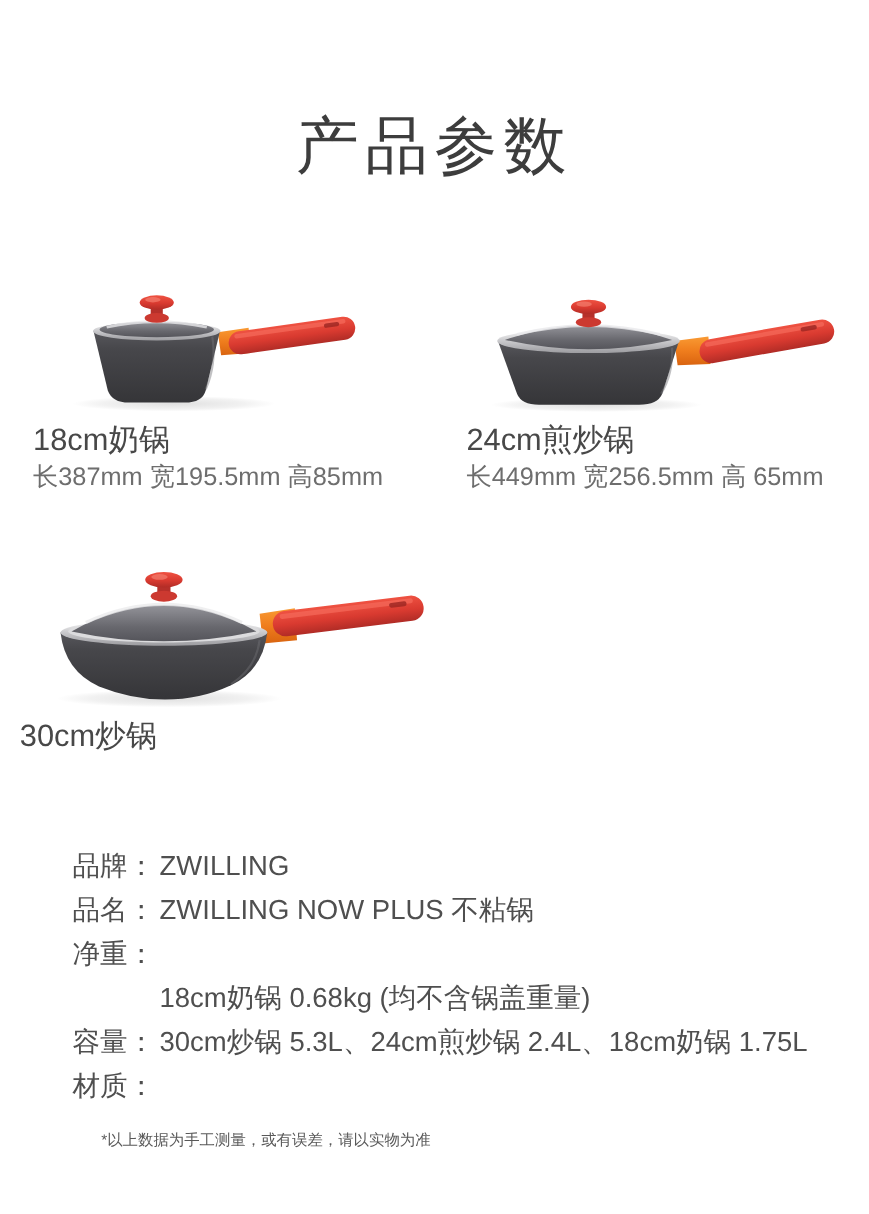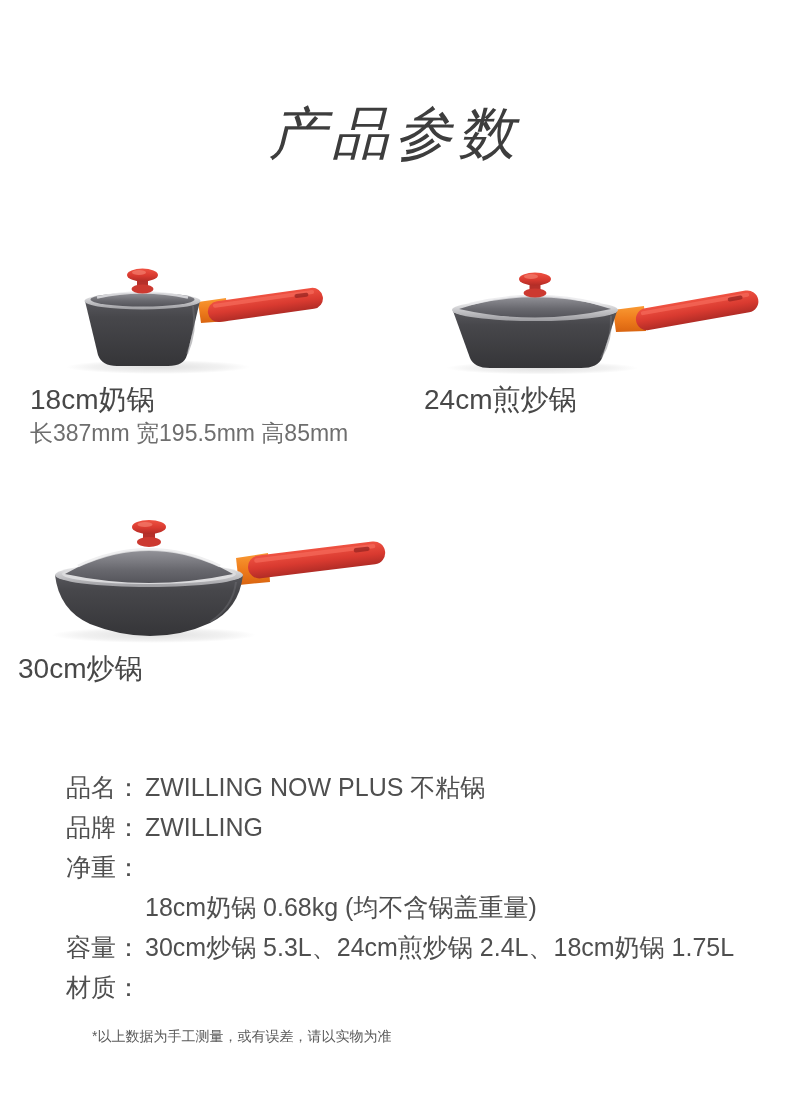--- a/index.html
+++ b/index.html
@@ -3,21 +3,21 @@
 <meta charset="utf-8">
 <style>
   html,body{margin:0;padding:0;background:#fff;}
   .canvas{
     position:relative;width:790px;height:1104px;background:#ffffff;overflow:hidden;
     font-family:"Liberation Sans","DejaVu Sans",sans-serif;
   }
   .page-title{
     position:absolute;top:101px;left:0;width:100%;margin:0;
     text-align:center;font-size:57px;line-height:1.15;font-weight:500;
-    color:#3d3d3d;letter-spacing:6px;font-style:italic;
+    color:#3d3d3d;letter-spacing:6px;
   }
   .product{position:absolute;margin:0;padding:0;}
   .pot-svg{position:absolute;display:block;}
   .pot-svg.p1{left:60px;top:256px;width:270px;height:120px;}
   .pot-svg.p2{left:430px;top:262px;width:335px;height:115px;}
   .pot-svg.p3{left:40px;top:512px;width:350px;height:140px;}
   .caption{position:absolute;width:340px;text-align:left;}
   .caption.c1{left:30px;top:385px;}
   .caption.c2{left:424px;top:385px;}
   .caption.c3{left:18px;top:654px;}
@@ -130,20 +130,21 @@
       </g>
       <g>
         <rect x="99.5" y="18" width="11" height="16" fill="#b6302a"></rect>
         <ellipse cx="105" cy="31" rx="11.5" ry="4.5" fill="#cc3930"></ellipse>
         <ellipse cx="105" cy="17" rx="16" ry="6.5" fill="url(#gRed)"></ellipse>
         <ellipse cx="101" cy="14.5" rx="7" ry="2.4" fill="#f47e6e" opacity="0.7"></ellipse>
       </g>
     </svg>
     <figcaption class="caption c2">
       <div class="product-name">24cm煎炒锅</div>
+      <div class="product-dims">长449mm 宽256.5mm 高 65mm</div>
     </figcaption>
   </figure>
 
   <figure class="product">
     <svg class="pot-svg p3" viewBox="0 0 350 140">
       <ellipse cx="114" cy="123" rx="102" ry="8" fill="url(#gShadow)"></ellipse>
       <g>
         <polygon points="196,46 228,41 230,70 199,73" fill="url(#gOrange)"></polygon>
         <g transform="rotate(-7,215,55)">
           <rect x="208" y="44" width="138" height="23" rx="11.5" fill="url(#gRed)"></rect>
@@ -168,28 +169,28 @@
         <ellipse cx="105" cy="12.5" rx="7.5" ry="2.6" fill="#f47e6e" opacity="0.7"></ellipse>
       </g>
     </svg>
     <figcaption class="caption c3">
       <div class="product-name">30cm炒锅</div>
     </figcaption>
   </figure>
 
   <div class="specs">
     <div class="spec-row">
+      <span class="spec-label">品牌：</span>
+      <span class="spec-value">ZWILLING</span>
+    </div>
+    <div class="spec-row">
       <span class="spec-label">品名：</span>
       <span class="spec-value">ZWILLING NOW PLUS 不粘锅</span>
     </div>
     <div class="spec-row">
-      <span class="spec-label">品牌：</span>
-      <span class="spec-value">ZWILLING</span>
-    </div>
-    <div class="spec-row">
       <span class="spec-label">净重：</span>
     </div>
     <div class="spec-row">
       <span class="spec-label"></span>
       <span class="spec-value">18cm奶锅 0.68kg (均不含锅盖重量)</span>
     </div>
     <div class="spec-row">
       <span class="spec-label">容量：</span>
       <span class="spec-value">30cm炒锅 5.3L、24cm煎炒锅 2.4L、18cm奶锅 1.75L</span>
     </div>

